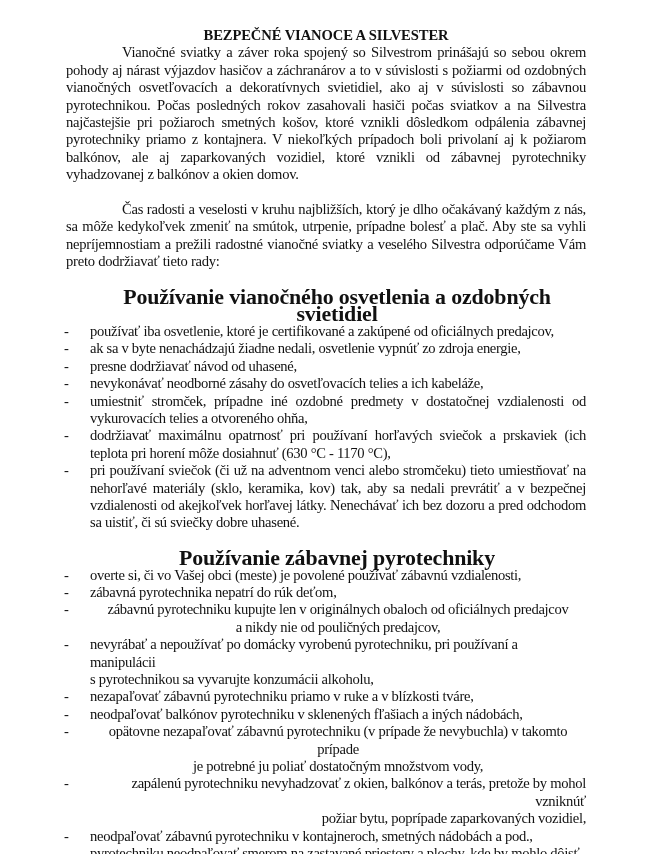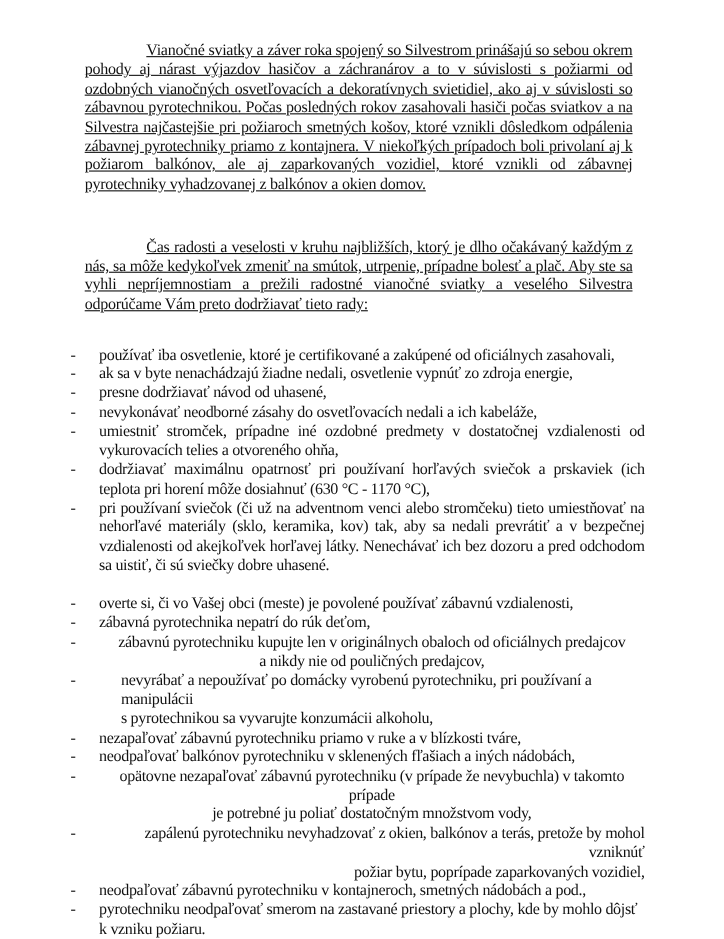--- a/index.html
+++ b/index.html
@@ -8,98 +8,101 @@
     font-family: "Liberation Serif", "DejaVu Serif", serif;
     color: #111111;
     font-size: 14.6px;
   }
   .page { position: absolute; left: 66px; top: 27px; width: 520px; }
   .title {
     font-weight: bold; text-align: center; font-size: 14.6px;
     line-height: 17.4px; margin: 0; letter-spacing: -0.1px;
   }
   p.para {
-    margin: 11px; text-align: justify; line-height: 17.4px;
-    text-indent: 56px; letter-spacing: -0.25px; text-decoration: underline;
+    margin: 0; text-align: justify; line-height: 17.4px;
+    text-indent: 56px; letter-spacing: -0.25px;
   }
   .gap { height: 17.4px; }
   .heading {
     font-weight: bold; text-align: center; line-height: 17.4px;
     margin: 0; padding-left: 22px; letter-spacing: -0.15px;
   }
   ul.items { list-style: none; margin: 0; padding: 0; }
   ul.items li {
     position: relative; padding-left: 24px; line-height: 17.4px;
     text-align: justify; letter-spacing: -0.3px;
   }
   ul.items li .dash {
     position: absolute; left: -2px; top: 0;
   }
   ul.items li .txt { display: block; }
 </style>
 </head>
 <body>
 
 <div class="page">
+  <h1 class="title">BEZPEČNÉ VIANOCE A SILVESTER</h1>
   <p class="para">Vianočné sviatky a záver roka spojený so Silvestrom prinášajú so sebou okrem pohody aj nárast výjazdov hasičov a záchranárov a to v súvislosti s požiarmi od ozdobných vianočných osvetľovacích a dekoratívnych svietidiel, ako aj v súvislosti so zábavnou pyrotechnikou. Počas posledných rokov zasahovali hasiči počas sviatkov a na Silvestra najčastejšie pri požiaroch smetných košov, ktoré vznikli dôsledkom odpálenia zábavnej pyrotechniky priamo z kontajnera. V niekoľkých prípadoch boli privolaní aj k požiarom balkónov, ale aj zaparkovaných vozidiel, ktoré vznikli od zábavnej pyrotechniky vyhadzovanej z balkónov a okien domov.</p>
   <div class="gap"></div>
   <p class="para">Čas radosti a veselosti v kruhu najbližších, ktorý je dlho očakávaný každým z nás, sa môže kedykoľvek zmeniť na smútok, utrpenie, prípadne bolesť a plač. Aby ste sa vyhli nepríjemnostiam a prežili radostné vianočné sviatky a veselého Silvestra odporúčame Vám preto dodržiavať tieto rady:</p>
   <div class="gap"></div>
 
   <section>
+    <h2 class="heading">Používanie vianočného osvetlenia a ozdobných svietidiel</h2>
     <ul class="items">
         <li>
           <span class="dash">-</span>
-          <span class="txt">používať iba osvetlenie, ktoré je certifikované a zakúpené od oficiálnych zasahovali,</span>
+          <span class="txt">používať iba osvetlenie, ktoré je certifikované a zakúpené od oficiálnych predajcov,</span>
         </li>
         <li>
           <span class="dash">-</span>
           <span class="txt">ak sa v byte nenachádzajú žiadne nedali, osvetlenie vypnúť zo zdroja energie,</span>
         </li>
         <li>
           <span class="dash">-</span>
           <span class="txt">presne dodržiavať návod od uhasené,</span>
         </li>
         <li>
           <span class="dash">-</span>
-          <span class="txt">nevykonávať neodborné zásahy do osvetľovacích nedali a ich kabeláže,</span>
+          <span class="txt">nevykonávať neodborné zásahy do osvetľovacích telies a ich kabeláže,</span>
         </li>
         <li>
           <span class="dash">-</span>
           <span class="txt">umiestniť stromček, prípadne iné ozdobné predmety v dostatočnej vzdialenosti od vykurovacích telies a otvoreného ohňa,</span>
         </li>
         <li>
           <span class="dash">-</span>
           <span class="txt">dodržiavať maximálnu opatrnosť pri používaní horľavých sviečok a prskaviek (ich teplota pri horení môže dosiahnuť (630 °C - 1170 °C),</span>
         </li>
         <li>
           <span class="dash">-</span>
           <span class="txt">pri používaní sviečok (či už na adventnom venci alebo stromčeku) tieto umiestňovať na nehorľavé materiály (sklo, keramika, kov) tak, aby sa nedali prevrátiť a v bezpečnej vzdialenosti od akejkoľvek horľavej látky. Nenechávať ich bez dozoru a pred odchodom sa uistiť, či sú sviečky dobre uhasené.</span>
         </li>
       </ul>
   </section>
   <div class="gap"></div>
 
   <section>
+    <h2 class="heading">Používanie zábavnej pyrotechniky</h2>
     <ul class="items">
         <li>
           <span class="dash">-</span>
           <span class="txt">overte si, či vo Vašej obci (meste) je povolené používať zábavnú vzdialenosti,</span>
         </li>
         <li>
           <span class="dash">-</span>
           <span class="txt">zábavná pyrotechnika nepatrí do rúk deťom,</span>
         </li>
         <li>
           <span class="dash">-</span>
           <span class="txt" style="text-align: center;">zábavnú pyrotechniku kupujte len v originálnych obaloch od oficiálnych predajcov<br>a nikdy nie od pouličných predajcov,</span>
         </li>
         <li>
           <span class="dash">-</span>
-          <span class="txt" style="text-align: left; margin-left: 20px;">nevyrábať a nepoužívať po domácky vyrobenú pyrotechniku, pri používaní a manipulácii<br>s pyrotechnikou sa vyvarujte konzumácii alkoholu,</span>
+          <span class="txt" style="text-align: left;">nevyrábať a nepoužívať po domácky vyrobenú pyrotechniku, pri používaní a manipulácii<br>s pyrotechnikou sa vyvarujte konzumácii alkoholu,</span>
         </li>
         <li>
           <span class="dash">-</span>
           <span class="txt">nezapaľovať zábavnú pyrotechniku priamo v ruke a v blízkosti tváre,</span>
         </li>
         <li>
           <span class="dash">-</span>
           <span class="txt">neodpaľovať balkónov pyrotechniku v sklenených fľašiach a iných nádobách,</span>
         </li>
         <li>

